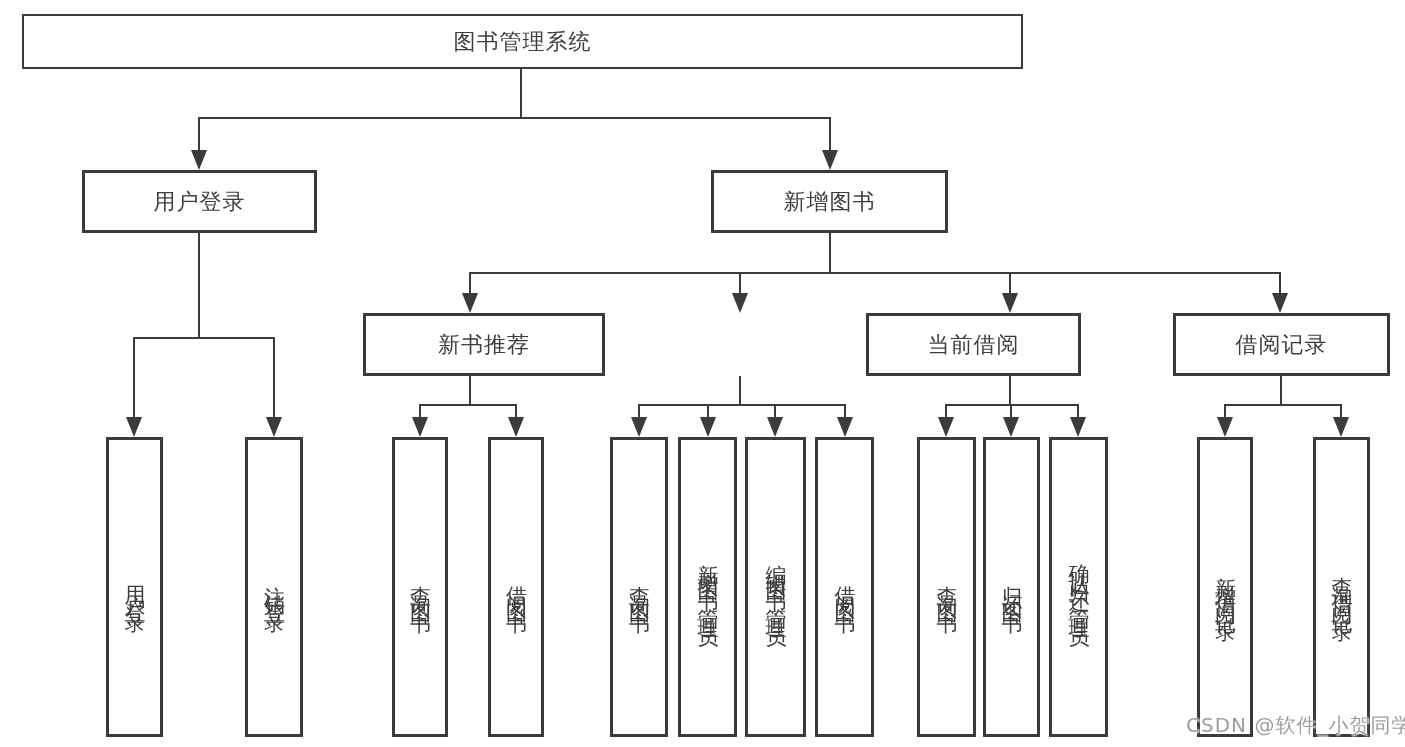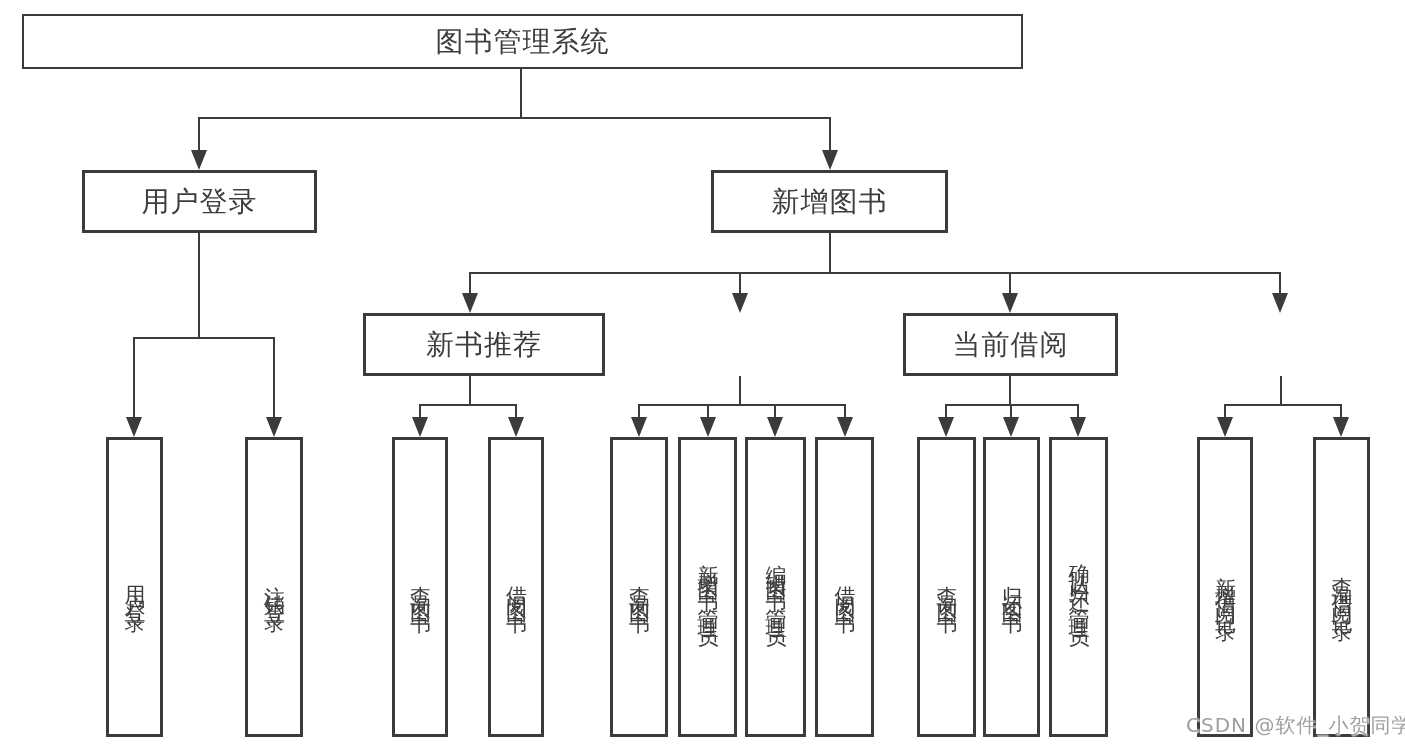--- a/index.html
+++ b/index.html
@@ -6,21 +6,21 @@
   .stage{
     position:relative;width:1405px;height:747px;background:#ffffff;
     font-family:"DejaVu Sans","Liberation Sans",sans-serif;overflow:hidden;
   }
   .box{
     position:absolute;box-sizing:border-box;background:#ffffff;
     border:3px solid #3b3b3b;display:flex;align-items:center;justify-content:center;
   }
   .box.root{border-width:2px;}
   .hlabel{
-    font-size:28px;color:#3d3d3d;letter-spacing:1px;white-space:nowrap;line-height:1;text-align:right;
+    font-size:22px;color:#3d3d3d;letter-spacing:1px;white-space:nowrap;line-height:1;text-align:right;
   }
   .vlabel{
     writing-mode:vertical-rl;text-orientation:mixed;
     font-size:21px;color:#3d3d3d;letter-spacing:9px;line-height:1;white-space:nowrap;
   }
   .hline,.vline{position:absolute;background:#3b3b3b;}
   .hline{height:2px;}
   .vline{width:2px;}
   .arrow{
     position:absolute;width:0;height:0;
@@ -76,22 +76,25 @@
     <div class="vline" style="left:1279px;top:272px;height:23px;"></div>
     <div class="arrow" style="left:462px;top:293px;"></div>
     <div class="arrow" style="left:732px;top:293px;"></div>
     <div class="arrow" style="left:1002px;top:293px;"></div>
     <div class="arrow" style="left:1272px;top:293px;"></div>
   </div>
 
   <div class="box" style="left:363px;top:313px;width:242px;height:63px;">
     <span class="hlabel">新书推荐</span>
   </div>
-  <div class="box" style="left:903px;top:313px;width:215px;height:63px;">
+  <div class="box" style="left:866px;top:313px;width:215px;height:63px;">
     <span class="hlabel">当前借阅</span>
+  </div>
+  <div class="box" style="left:1173px;top:313px;width:217px;height:63px;">
+    <span class="hlabel">借阅记录</span>
   </div>
 
   <div>
     <div class="vline" style="left:469px;top:376px;height:30px;"></div>
     <div class="hline" style="left:419px;top:404px;width:98px;"></div>
     <div class="vline" style="left:419px;top:404px;height:15px;"></div>
     <div class="vline" style="left:515px;top:404px;height:15px;"></div>
     <div class="arrow" style="left:412px;top:417px;"></div>
     <div class="arrow" style="left:508px;top:417px;"></div>
   </div>

